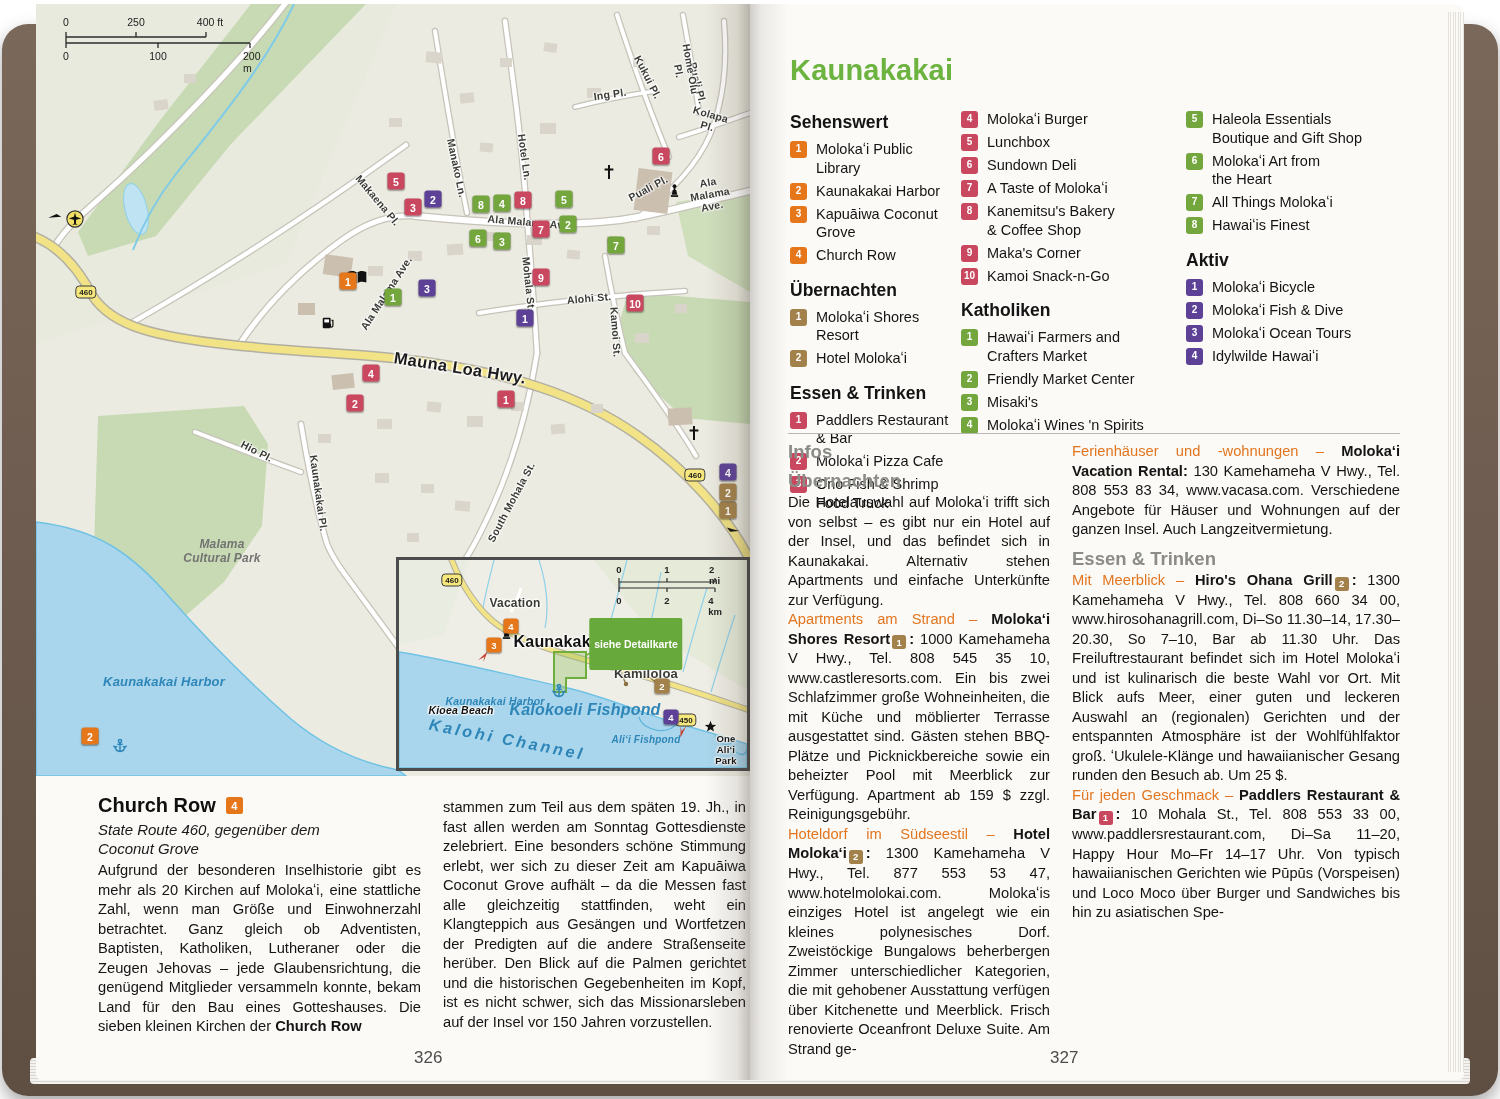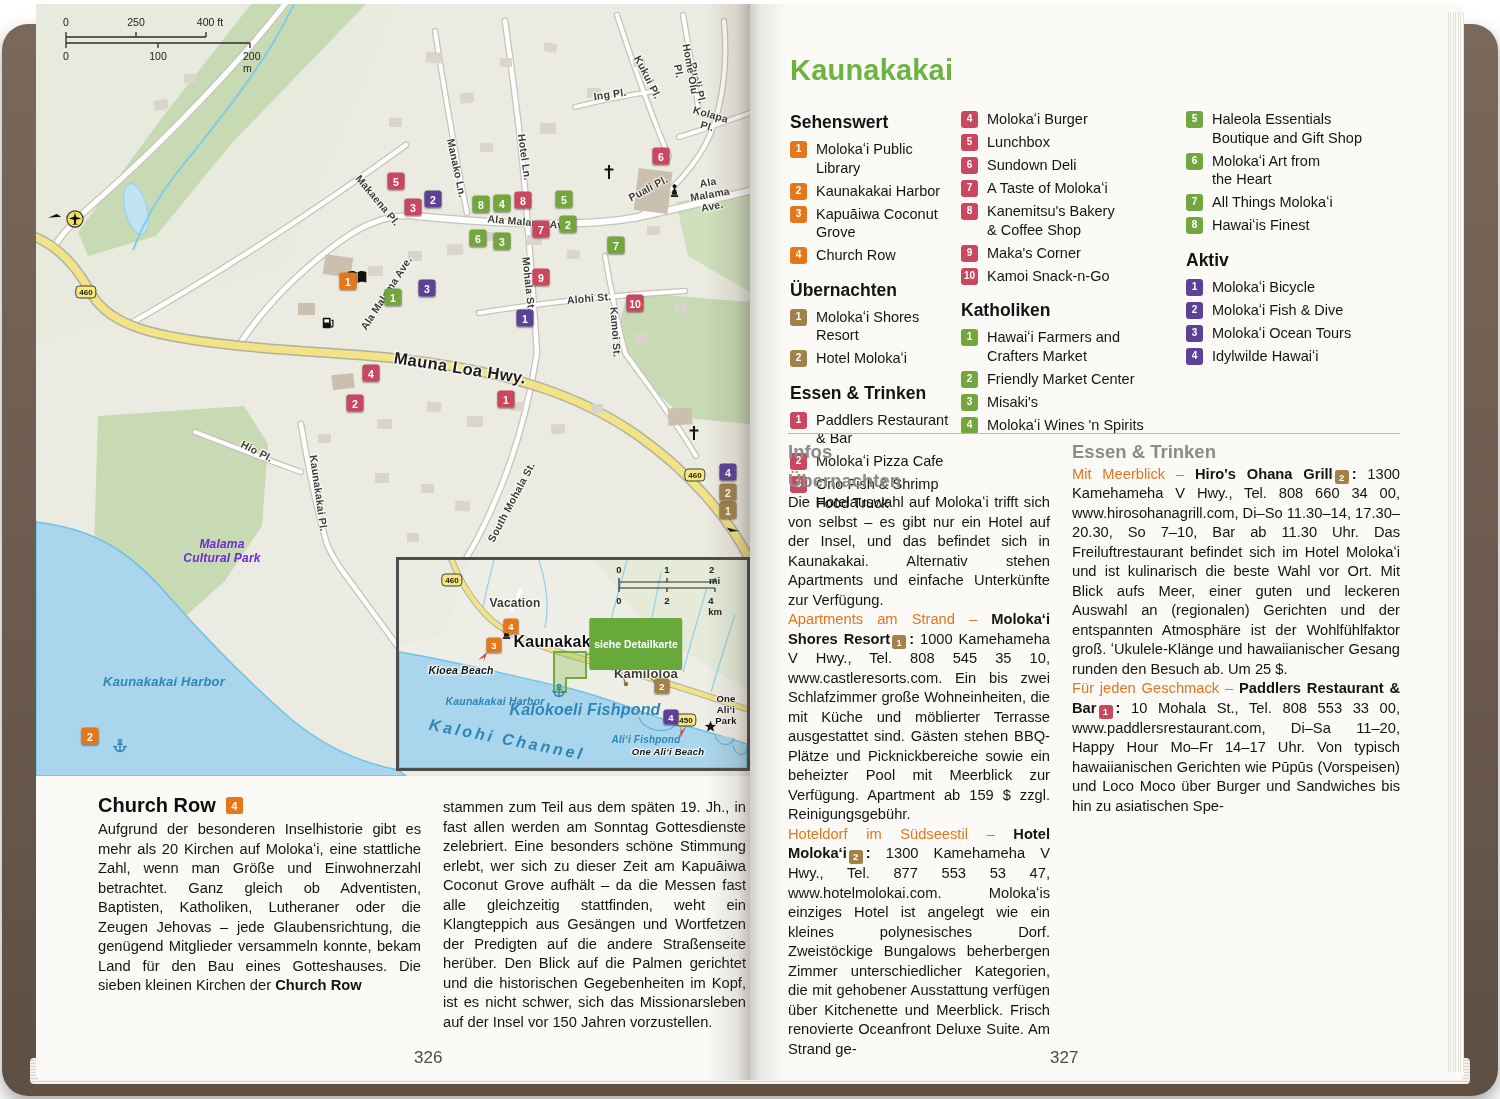--- a/index.html
+++ b/index.html
@@ -19,24 +19,24 @@
     background:repeating-linear-gradient(to right,rgba(0,0,0,0) 0 1.5px,#e4e1da 1.5px 2.5px);}
 
   
   .map{position:absolute;left:0;top:0;width:714px;height:772px;overflow:hidden;background:#ecebe1;}
   .map svg{position:absolute;left:0;top:0;}
   .mlabel{position:absolute;transform:translate(-50%,-50%) rotate(var(--r,0deg));
     font-size:10.5px;font-weight:bold;color:#3b3b36;white-space:pre-line;text-align:center;letter-spacing:.2px;line-height:1.15;
     text-shadow:0 0 2px #fff,0 0 2px #fff,0 0 3px #fff,1px 1px 2px #fff,-1px -1px 2px #fff;z-index:10;}
   .mlabel.hwy{font-size:16.5px;color:#1c1c1c;letter-spacing:.4px;}
   .mlabel.water{color:#2e86b8;font-style:italic;font-weight:bold;font-size:13px;text-shadow:none;}
-  .mlabel.park{color:#6d28d9;font-style:italic;font-weight:bold;font-size:12px;text-shadow:none;}
+  .mlabel.park{color:#737373;font-style:italic;font-weight:bold;font-size:12px;text-shadow:none;}
   .mlabel.place{font-size:12px;}
   .mlabel.big-place{font-size:16px;font-weight:800;color:#111;}
-  .mlabel.beach{font-style:italic;font-size:10px;color:#111;}
+  .mlabel.beach{font-style:italic;font-size:10px;color:#111;margin-top:40px;}
   .mk{position:absolute;width:17px;height:17px;border-radius:3px;transform:translate(-50%,-50%);
     color:#fff;font-size:10.5px;font-weight:bold;display:flex;align-items:center;justify-content:center;
     box-shadow:0 1px 1.5px rgba(0,0,0,.35);z-index:20;}
   .mk.small{width:15px;height:15px;font-size:9.5px;}
   .micon{position:absolute;transform:translate(-50%,-50%) rotate(var(--r,0deg));z-index:15;line-height:0;}
   .shield{position:absolute;transform:translate(-50%,-50%);background:#f6e87c;border:1.5px solid #3d3d3d;border-radius:4px;
     font-size:8px;font-weight:bold;color:#1c1c1c;padding:1px 3px;z-index:18;}
   .scalebar{position:absolute;left:24px;top:12px;width:210px;height:48px;z-index:12;color:#222;}
   .scalebar span{position:absolute;transform:translateX(-50%);font-size:10.5px;}
   .inset{position:absolute;left:360px;top:553px;width:354px;height:214px;border:3px solid #4c4c4c;box-sizing:border-box;
@@ -435,20 +435,22 @@
             <div class="mk small" style="left: 272px; top: 157px; background: rgb(93, 65, 151);">4</div>
           </div>
       </div>
     </div>
 
     <div class="ch-col1">
       <div class="ch-title">
         <span>Church Row</span>
         <span class="ichip" id="church-chip" style="background: rgb(229, 118, 26);">4</span>
       </div>
+      <div class="ch-sub" style="white-space:pre-line;">State Route 460, gegenüber dem
+Coconut Grove</div>
       <div class="ch-body" id="church-col1">
           <div class="tpara"><span class="seg-n">Aufgrund der besonderen Inselhistorie gibt es mehr als 20 Kirchen auf Molokaʻi, eine stattliche Zahl, wenn man Größe und Einwohnerzahl betrachtet. Ganz gleich ob Adventisten, Baptisten, Katholiken, Lutheraner oder die Zeugen Jehovas – jede Glaubensrichtung, die genügend Mitglieder versammeln konnte, bekam Land für den Bau eines Gotteshauses. Die sieben kleinen Kirchen der </span><span class="seg-b">Church Row</span></div>
         </div>
     </div>
     <div class="ch-col2 ch-body" id="church-col2">
         <div class="tpara"><span class="seg-n">stammen zum Teil aus dem späten 19. Jh., in fast allen werden am Sonntag Gottesdienste zelebriert. Eine besonders schöne Stimmung erlebt, wer sich zu dieser Zeit am Kapuāiwa Coconut Grove aufhält – da die Messen fast alle gleichzeitig stattfinden, weht ein Klangteppich aus Gesängen und Wortfetzen der Predigten auf die andere Straßenseite herüber. Den Blick auf die Palmen gerichtet und die historischen Gegebenheiten im Kopf, ist es nicht schwer, sich das Missionarsleben auf der Insel vor 150 Jahren vorzustellen.</span></div>
       </div>
 
     <div class="pnum" style="left:378px;">326</div>
   </div>
@@ -644,20 +646,21 @@
     <div class="divider"></div>
 
     <div class="tcol a" id="text-col-a">
         <div class="thead">Infos</div>
         <div class="thead">Übernachten</div>
         <div class="tpara"><span class="seg-n">Die Hotelauswahl auf Molokaʻi trifft sich von selbst – es gibt nur ein Hotel auf der Insel, und das befindet sich in Kaunakakai. Alternativ stehen Apartments und einfache Unterkünfte zur Verfügung.</span></div>
         <div class="tpara"><span class="seg-o">Apartments am Strand – </span><span class="seg-b">Molokaʻi Shores Resort</span><span class="ichip" style="background: rgb(162, 129, 74);">1</span><span class="seg-b">: </span><span class="seg-n">1000 Kamehameha V Hwy., Tel. 808 545 35 10, www.castleresorts.com. Ein bis zwei Schlafzimmer große Wohneinheiten, die mit Küche und möblierter Terrasse ausgestattet sind. Gästen stehen BBQ-Plätze und Picknickbereiche sowie ein beheizter Pool mit Meerblick zur Verfügung. Apartment ab 159 $ zzgl. Reinigungsgebühr.</span></div>
         <div class="tpara"><span class="seg-o">Hoteldorf im Südseestil – </span><span class="seg-b">Hotel Molokaʻi</span><span class="ichip" style="background: rgb(162, 129, 74);">2</span><span class="seg-b">: </span><span class="seg-n">1300 Kamehameha V Hwy., Tel. 877 553 53 47, www.hotelmolokai.com. Molokaʻis einziges Hotel ist angelegt wie ein kleines polynesisches Dorf. Zweistöckige Bungalows beherbergen Zimmer unterschiedlicher Kategorien, die mit gehobener Ausstattung verfügen über Kitchenette und Meerblick. Frisch renovierte Oceanfront Deluxe Suite. Am Strand ge-</span></div>
       </div>
     <div class="tcol b" id="text-col-b">
+        <div class="tpara"><span class="seg-o">Ferienhäuser und -wohnungen – </span><span class="seg-b">Molokaʻi Vacation Rental:</span><span class="seg-n"> 130 Kamehameha V Hwy., Tel. 808 553 83 34, www.vacasa.com. Verschiedene Angebote für Häuser und Wohnungen auf der ganzen Insel. Auch Langzeitvermietung.</span></div>
         <div class="thead">Essen &amp; Trinken</div>
         <div class="tpara"><span class="seg-o">Mit Meerblick – </span><span class="seg-b">Hiro's Ohana Grill</span><span class="ichip" style="background: rgb(162, 129, 74);">2</span><span class="seg-b">: </span><span class="seg-n">1300 Kamehameha V Hwy., Tel. 808 660 34 00, www.hirosohanagrill.com, Di–So 11.30–14, 17.30–20.30, So 7–10, Bar ab 11.30 Uhr. Das Freiluftrestaurant befindet sich im Hotel Molokaʻi und ist kulinarisch die beste Wahl vor Ort. Mit Blick aufs Meer, einer guten und leckeren Auswahl an (regionalen) Gerichten und der entspannten Atmosphäre ist der Wohlfühlfaktor groß. ʻUkulele-Klänge und hawaiianischer Gesang runden den Besuch ab. Um 25 $.</span></div>
         <div class="tpara"><span class="seg-o">Für jeden Geschmack – </span><span class="seg-b">Paddlers Restaurant &amp; Bar</span><span class="ichip" style="background: rgb(201, 72, 95);">1</span><span class="seg-b">: </span><span class="seg-n">10 Mohala St., Tel. 808 553 33 00, www.paddlersrestaurant.com, Di–Sa 11–20, Happy Hour Mo–Fr 14–17 Uhr. Von typisch hawaiianischen Gerichten wie Pūpūs (Vorspeisen) und Loco Moco über Burger und Sandwiches bis hin zu asiatischen Spe-</span></div>
       </div>
 
     <div class="pnum" style="left:300px;">327</div>
     <div class="edge-right"></div>
   </div>
 </div>
 

